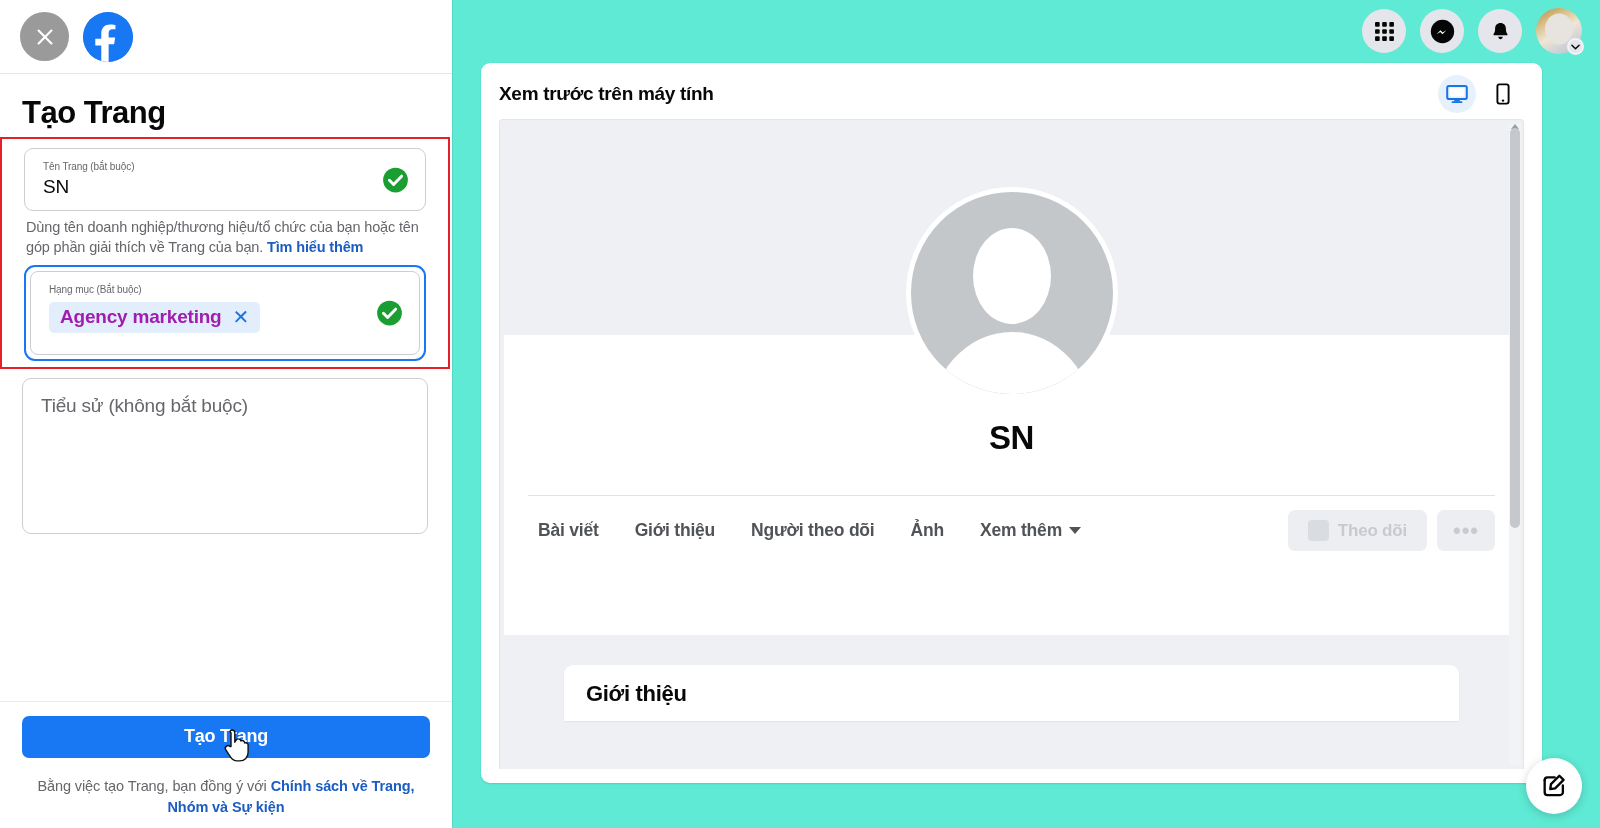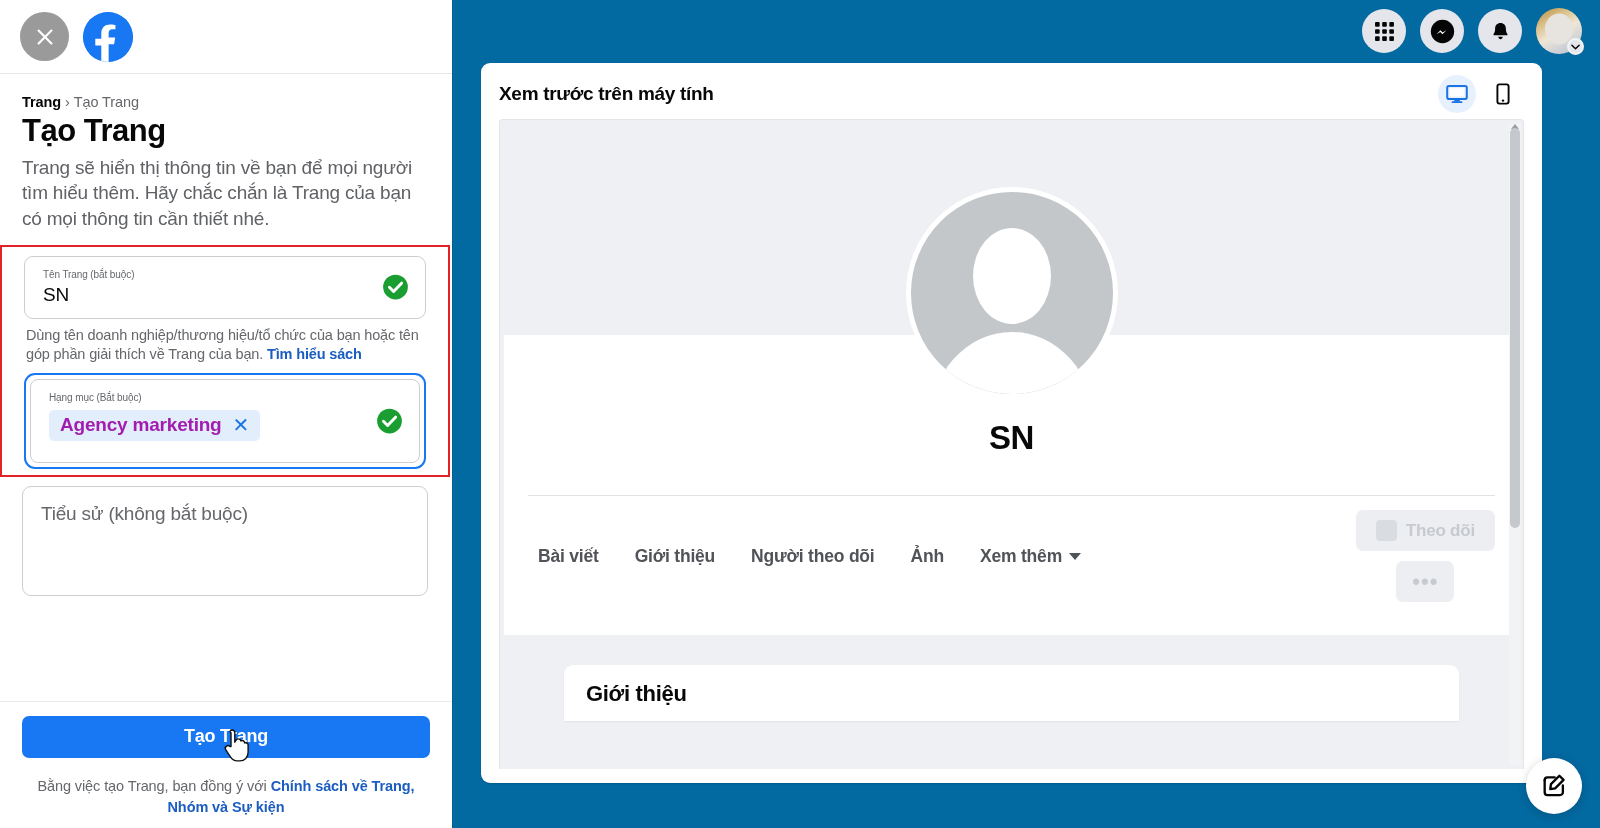--- a/index.html
+++ b/index.html
@@ -165,21 +165,21 @@
     font-size: 20px;
     line-height: 1;
     cursor: pointer;
     font-weight: 400;
   }
 
   .bio-field {
     margin-top: 9px;
     border: 1px solid #ccced2;
     border-radius: 9px;
-    height: 110px;
+    height: 156px;
     padding: 16px 18px;
     background: #fff;
   }
   .bio-placeholder {
     font-size: 19px;
     color: #65676b;
     letter-spacing: -0.2px;
   }
 
   .left-footer {
@@ -221,21 +221,21 @@
     width: 30px;
     height: 36px;
     z-index: 50;
     pointer-events: none;
   }
 
   
   .right-area {
     flex: 1;
     position: relative;
-    background: #0369a1;
+    background: #5eead4;
     padding: 63px 58px 0 29px;
   }
   .preview-card {
     background: #ffffff;
     border-radius: 9px;
     height: 720px;
     box-shadow: 0 1px 2px rgba(0,0,0,0.1), 0 0 1px rgba(0,0,0,0.12);
     position: relative;
     overflow: hidden;
     padding: 0 18px;
@@ -341,21 +341,21 @@
     gap:7px;
   }
   .tab:first-child { padding-left: 10px; }
   .caret {
     width: 0; height: 0;
     border-left: 6px solid transparent;
     border-right: 6px solid transparent;
     border-top: 7px solid #505357;
     display:inline-block;
   }
-  .pv-actions { display:flex; align-items:center; gap: 10px; margin-left: auto; flex-direction: column; }
+  .pv-actions { display:flex; align-items:center; gap: 10px; margin-left: auto; }
   .pv-btn {
     background: #eceef1;
     border-radius: 7px;
     height: 41px;
     display:flex; align-items:center; justify-content:center;
     gap: 9px;
     padding: 0 20px;
     color: #c7cace;
     font-size: 17px;
     font-weight: 700;
@@ -501,43 +501,39 @@
       <div class="fb-logo">
         <svg width="50" height="50" viewBox="0 0 36 36">
           <circle cx="18" cy="18" r="18" fill="#1877f2"></circle>
           <path d="M22.4 23.2l.75-4.9h-4.7v-3.18c0-1.34.66-2.65 2.77-2.65h2.14V9.3s-1.94-.33-3.8-.33c-3.87 0-6.4 2.35-6.4 6.6v3.73H8.85v4.9h4.31V36h5.3V23.2h3.95z" fill="#ffffff"></path>
         </svg>
       </div>
     </div>
 
     <div class="left-scroll">
 
-      <div class="breadcrumb">
-        <span class="bc-link">Trang</span><span class="bc-sep">›</span><span>Tạo Trang</span>
-      </div>
 
       <div class="page-title">Tạo Trang</div>
-      <div class="page-desc">Trang sẽ hiển thị thông tin về bạn để mọi người tìm hiểu thêm. Hãy chắc chắn là Trang của bạn có mọi thông tin cần thiết nhé.</div>
 
       <div class="highlight-box">
         <div class="highlight-inner">
 
           <div class="field">
             <div class="field-label">Tên Trang (bắt buộc)</div>
             <div class="field-value">SN</div>
             <span class="check-icon">
               <svg width="27" height="27" viewBox="0 0 24 24">
                 <circle cx="12" cy="12" r="11" fill="#1a9e31"></circle>
                 <path d="M6.6 12.3 L10.3 16 L17.4 8.6" stroke="#ffffff" stroke-width="2.6" fill="none" stroke-linecap="round" stroke-linejoin="round"></path>
               </svg>
             </span>
           </div>
           <div class="helper-text">
             <span>Dùng tên doanh nghiệp/thương hiệu/tổ chức của bạn hoặc tên góp phần giải thích về Trang của bạn.</span>
-            <span class="helper-link">Tìm hiểu sách</span>
+            <span class="helper-link">Tìm hiểu thêm</span>
           </div>
 
           <div class="field focused-wrap">
             <div class="inner-field">
               <div class="field-label">Hạng mục (Bắt buộc)</div>
               <div class="chip">
                 <span class="chip-label">Agency marketing</span>
                 <span class="chip-x">✕</span>
               </div>
               <span class="check-icon">

